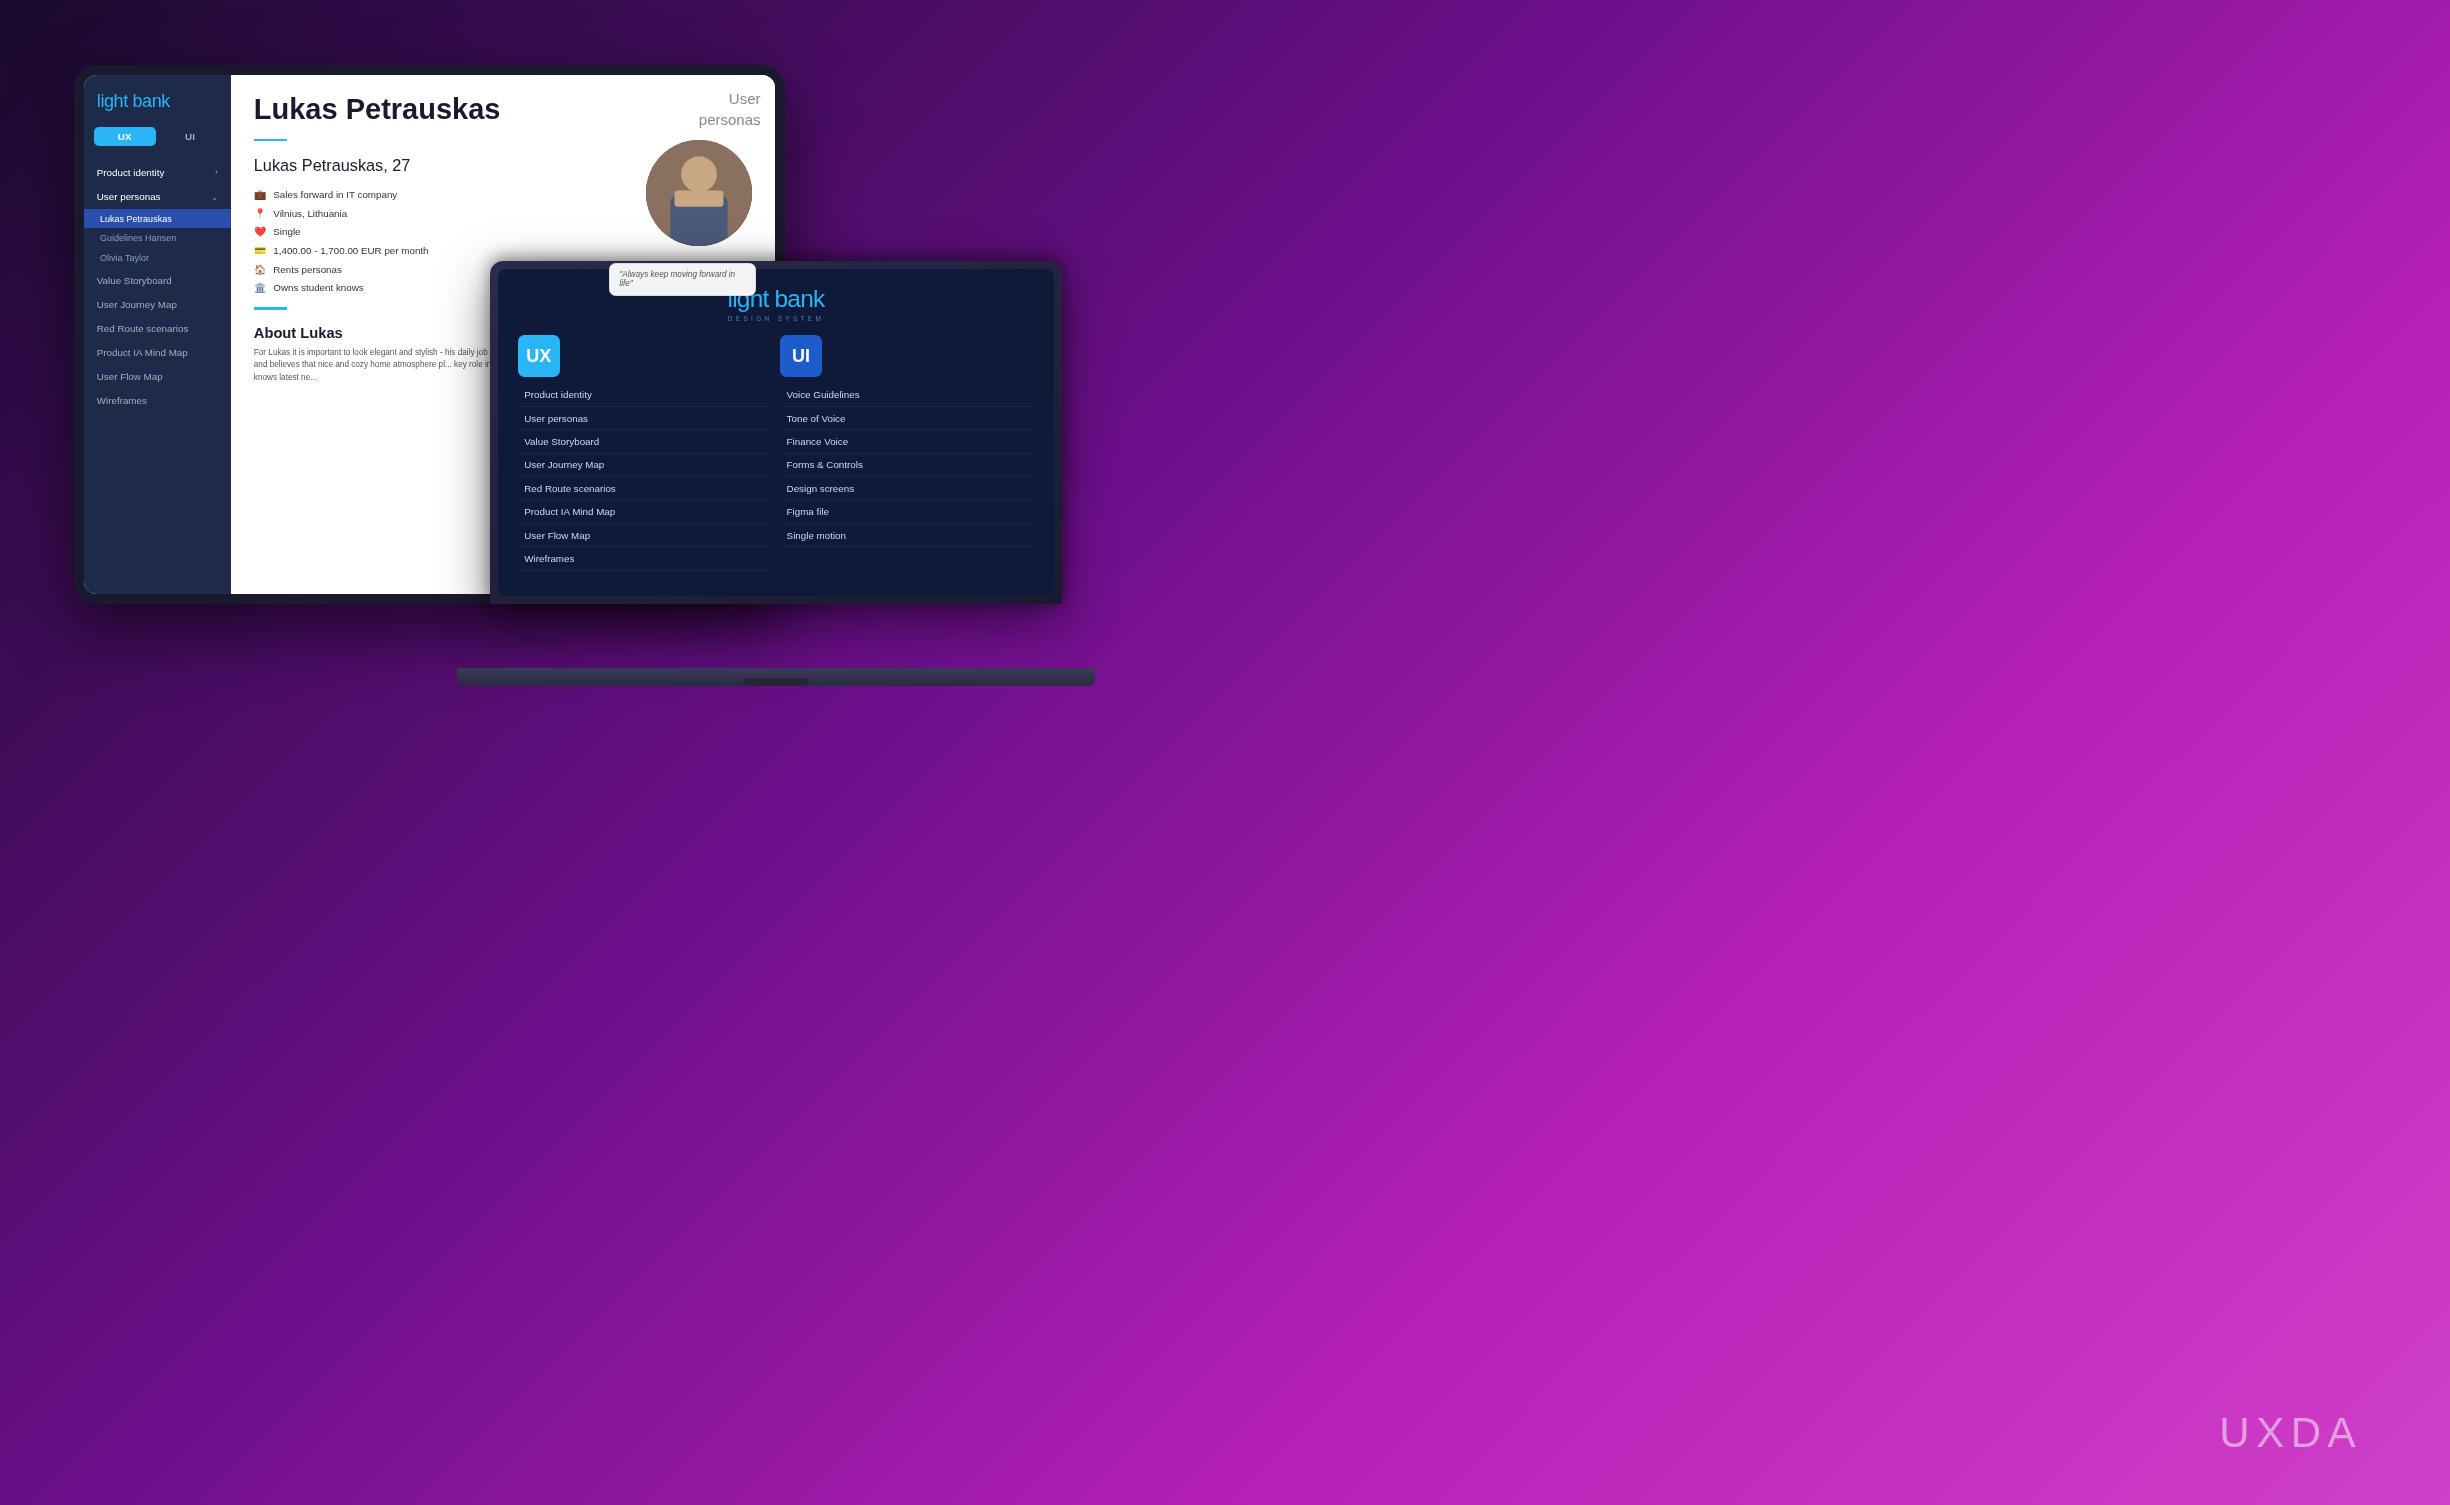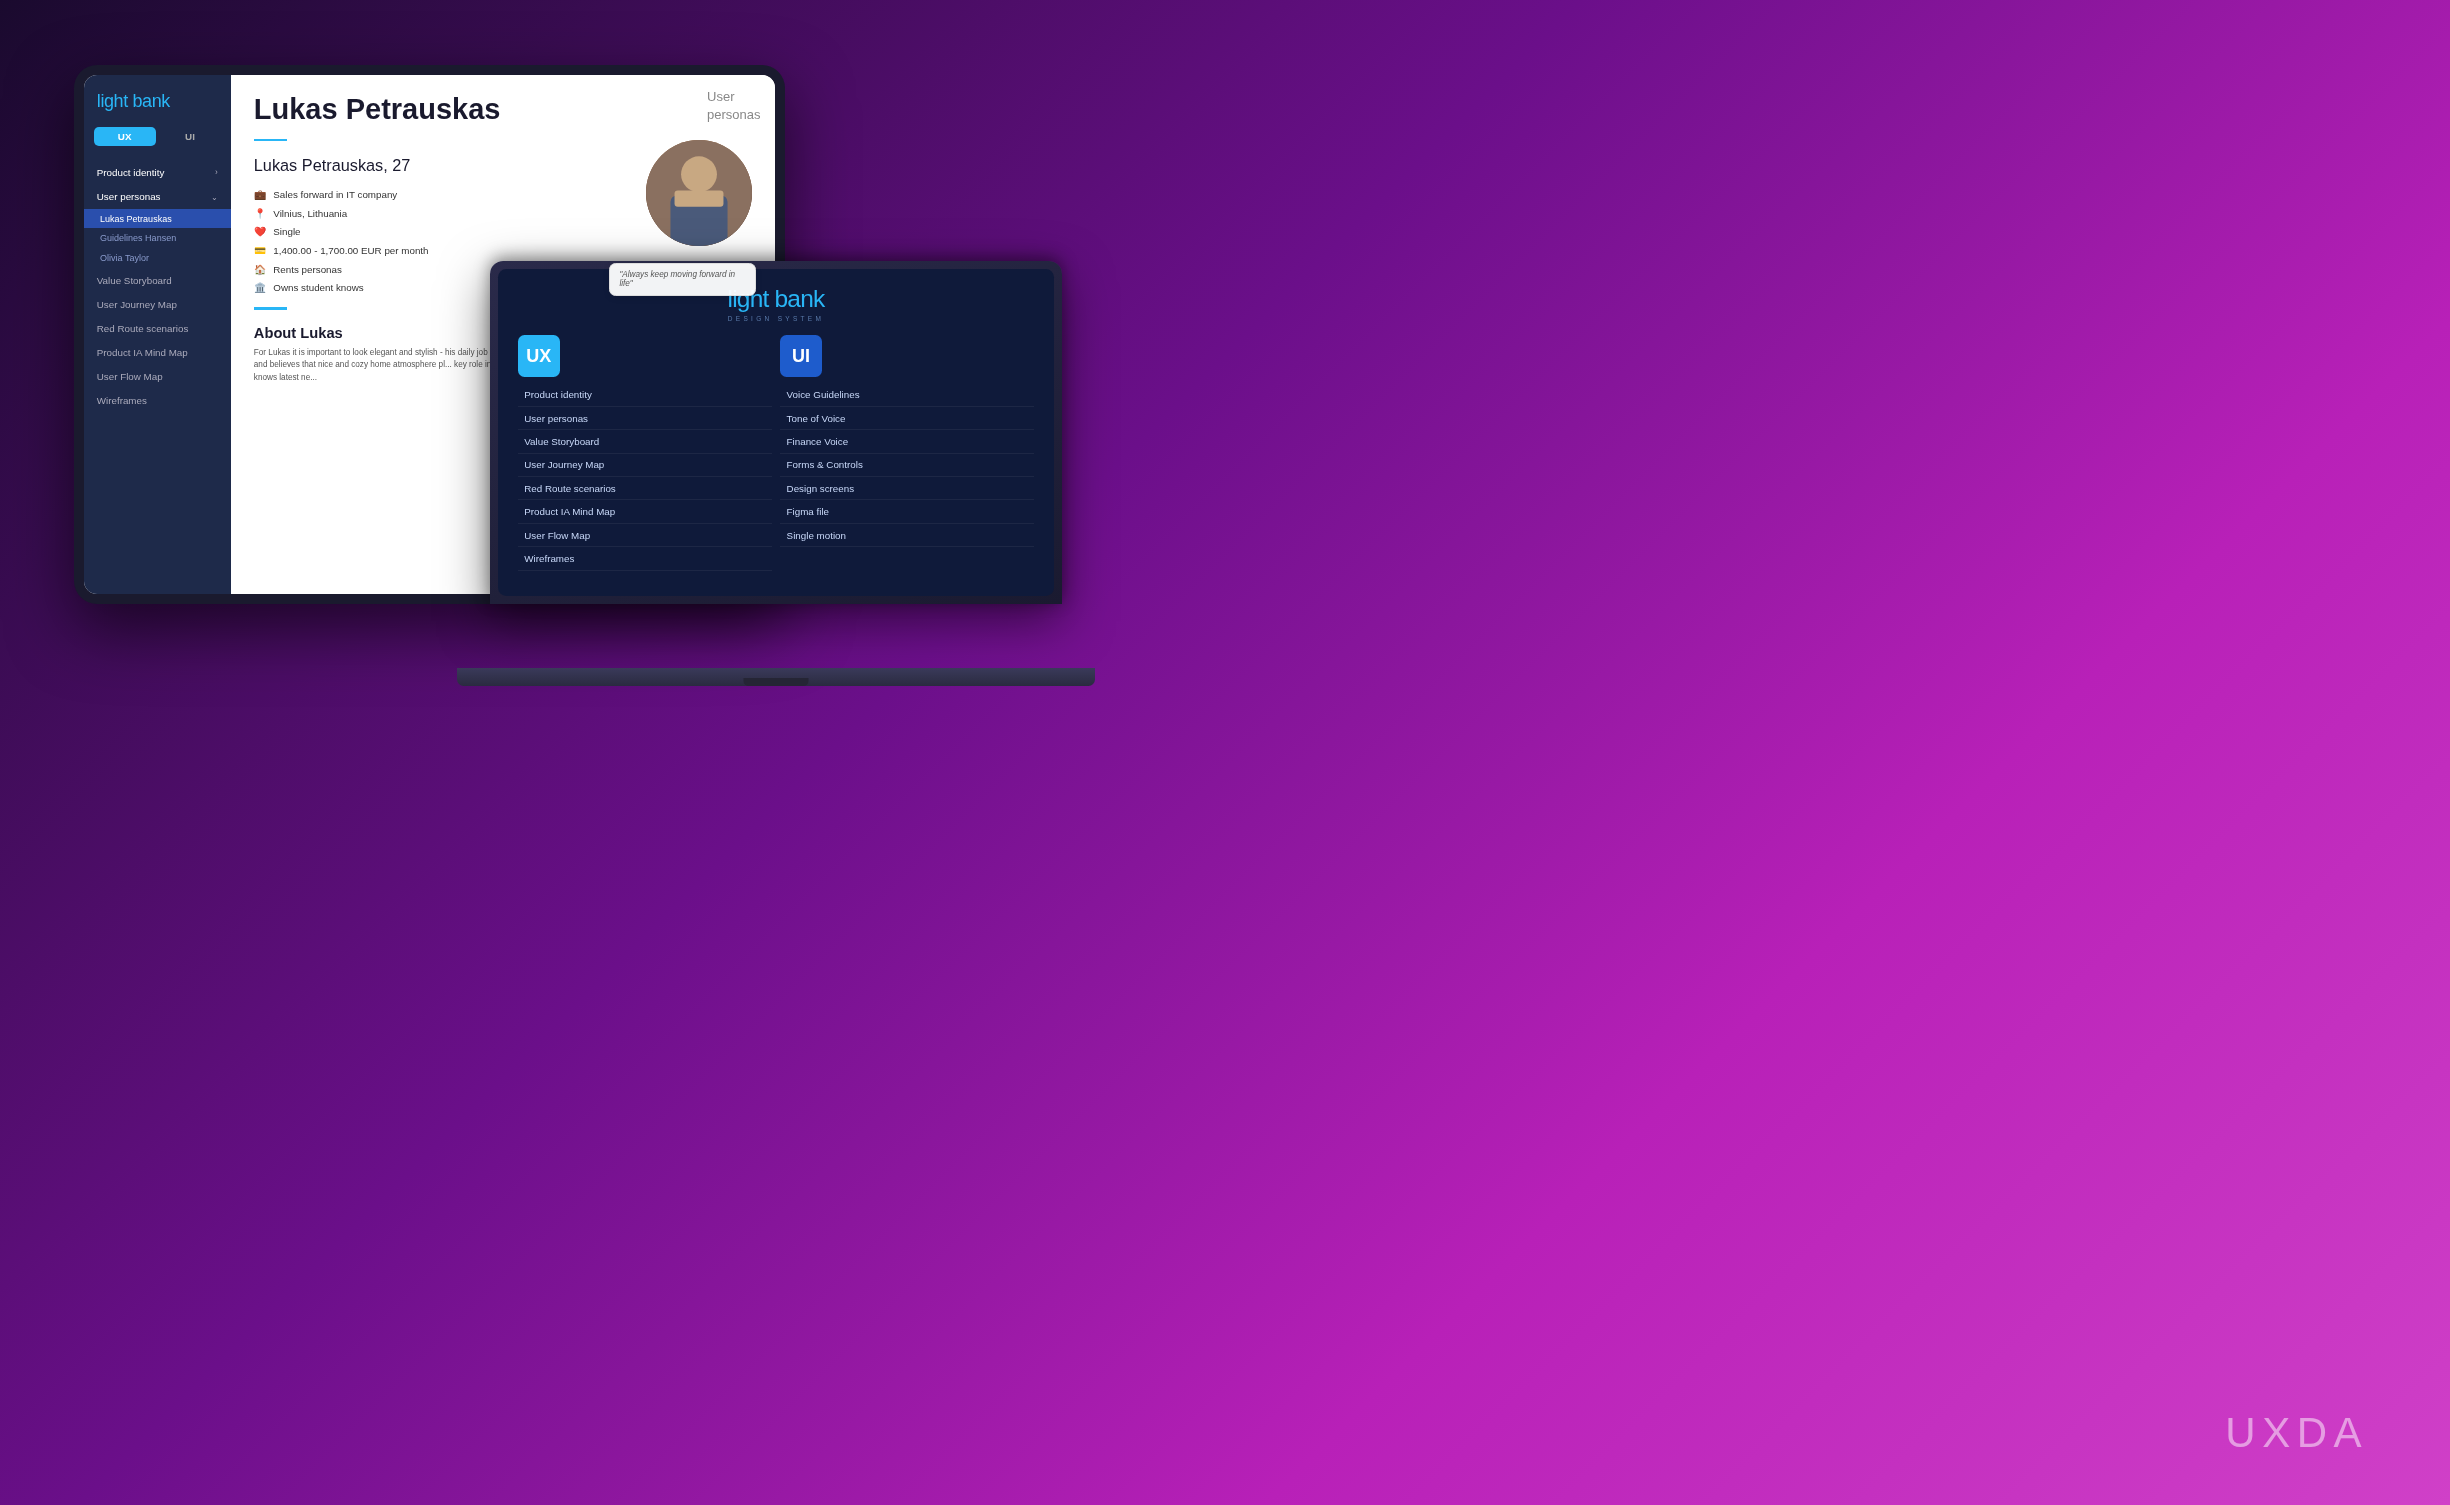--- a/index.html
+++ b/index.html
@@ -10,21 +10,21 @@
       background: linear-gradient(135deg, #1a0a2e 0%, #6b0f8a 40%, #c020c0 70%, #d040d0 100%);
       font-family: -apple-system, BlinkMacSystemFont, 'Segoe UI', Helvetica, Arial, sans-serif;
       overflow: hidden;
       position: relative;
     }
 
     
     .uxda-watermark {
       position: absolute;
       bottom: 49px;
-      right: 82px;
+      right: 88px;
       color: rgba(255,255,255,0.5);
       font-size: 42px;
       font-weight: 300;
       letter-spacing: 6.5px;
     }
 
     
     .tablet-device {
       position: absolute;
       left: 74px;
@@ -131,22 +131,23 @@
       background: #fff;
       padding: 18px 23px;
       overflow: hidden;
       position: relative;
     }
 
     .breadcrumb-area {
       position: absolute;
       top: 13px;
       right: 14.7px;
-      font-size: 13px;
+      font-size: 15px;
       color: #888;
+      text-align: right;
       line-height: 1.4;
     }
 
     .main-title {
       font-size: 29px;
       font-weight: 700;
       color: #1a1a2e;
       margin-bottom: 13px;
     }
 

